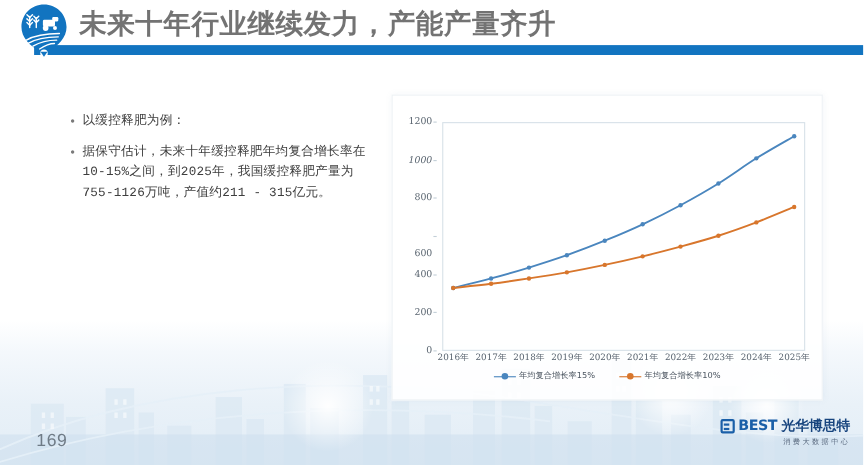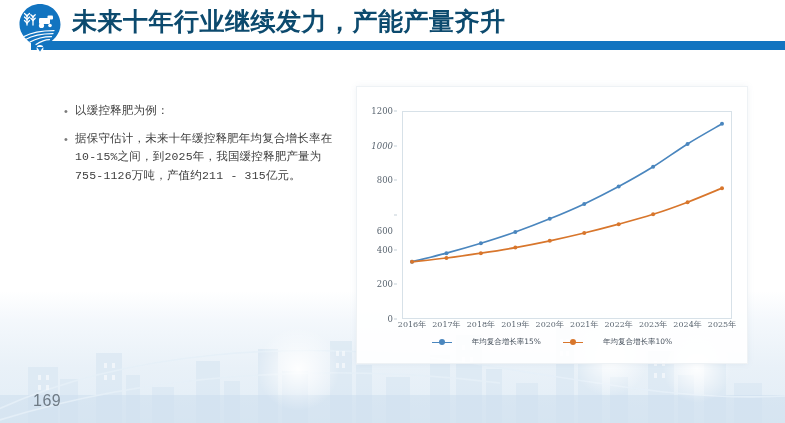--- a/index.html
+++ b/index.html
@@ -53,21 +53,21 @@
   }
 
   .slide-title {
     position: absolute;
     left: 72px; top: 5px;
     height: 34px;
     line-height: 34px;
     font-family: "DejaVu Sans", sans-serif;
     font-size: 25px;
     font-weight: bold;
-    color: #0c4a6e;
+    color: #737373;
     letter-spacing: 0.5px;
     white-space: nowrap;
   }
 
   
   .bullets {
     position: absolute;
     left: 64px; top: 102px;
     width: 272px;
   }
@@ -143,21 +143,21 @@
   .series-svg { position: absolute; left: 45px; top: 24px; width: 330px; height: 208px; }
 
   .legend {
     position: absolute;
     left: 0; right: 0; top: 250px;
     display: flex;
     justify-content: center;
     align-items: center;
     gap: 22px;
   }
-  .legend-item { display: flex; align-items: center; gap: 20px; }
+  .legend-item { display: flex; align-items: center; gap: 3px; }
   .legend-mark { position: relative; width: 20px; height: 8px; }
   .legend-line {
     position: absolute;
     left: 0; top: 3.5px;
     width: 20px; height: 1.6px;
   }
   .legend-dot {
     position: absolute;
     left: 7px; top: 1px;
     width: 6px; height: 6px;
@@ -415,14 +415,22 @@
             <div class="legend-line" style="background: rgb(216, 118, 44);"></div>
             <div class="legend-dot" style="background: rgb(216, 118, 44);"></div>
           </div>
           <div class="legend-text">年均复合增长率10%</div>
         </div>
       </div>
   </div>
 
   <div class="page-num">169</div>
 
+  <div class="brand">
+    <div class="brand-row">
+      <div class="brand-e"></div>
+      <div class="brand-best">BEST</div>
+      <div class="brand-cn">光华博思特</div>
+    </div>
+    <div class="brand-sub">消费大数据中心</div>
+  </div>
 
 </div>
 
 </body></html>

